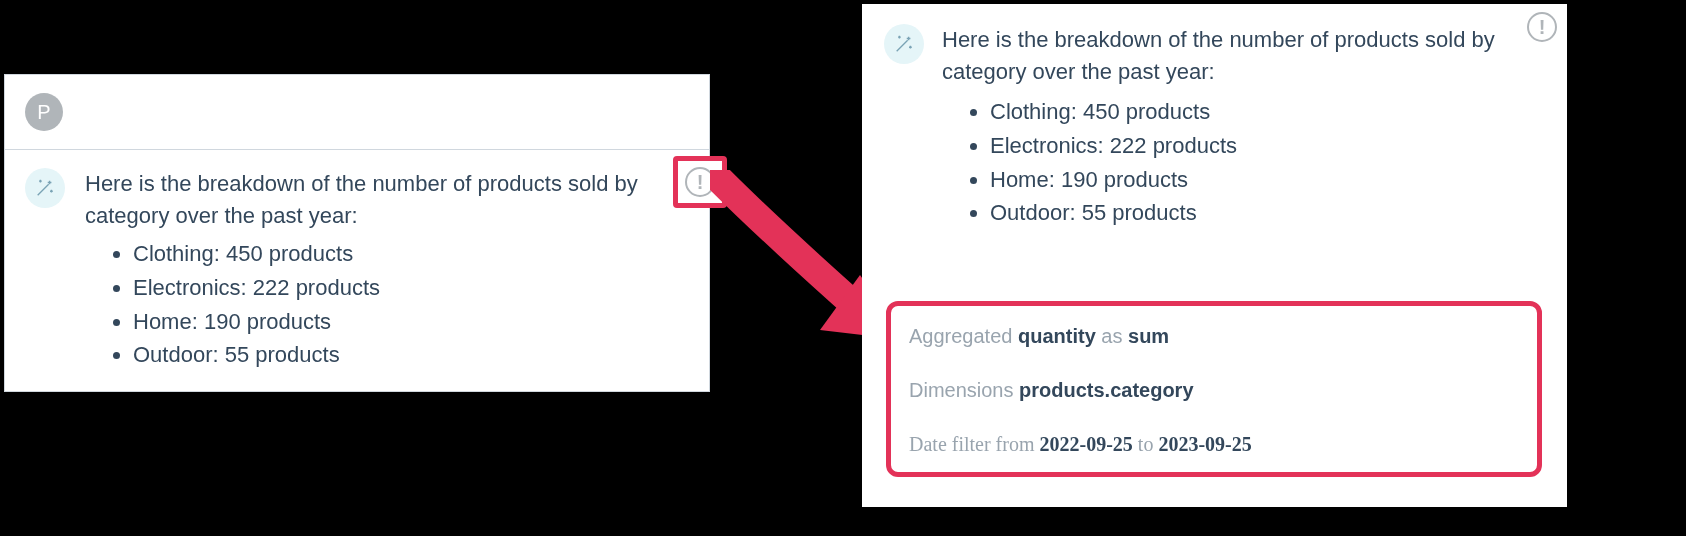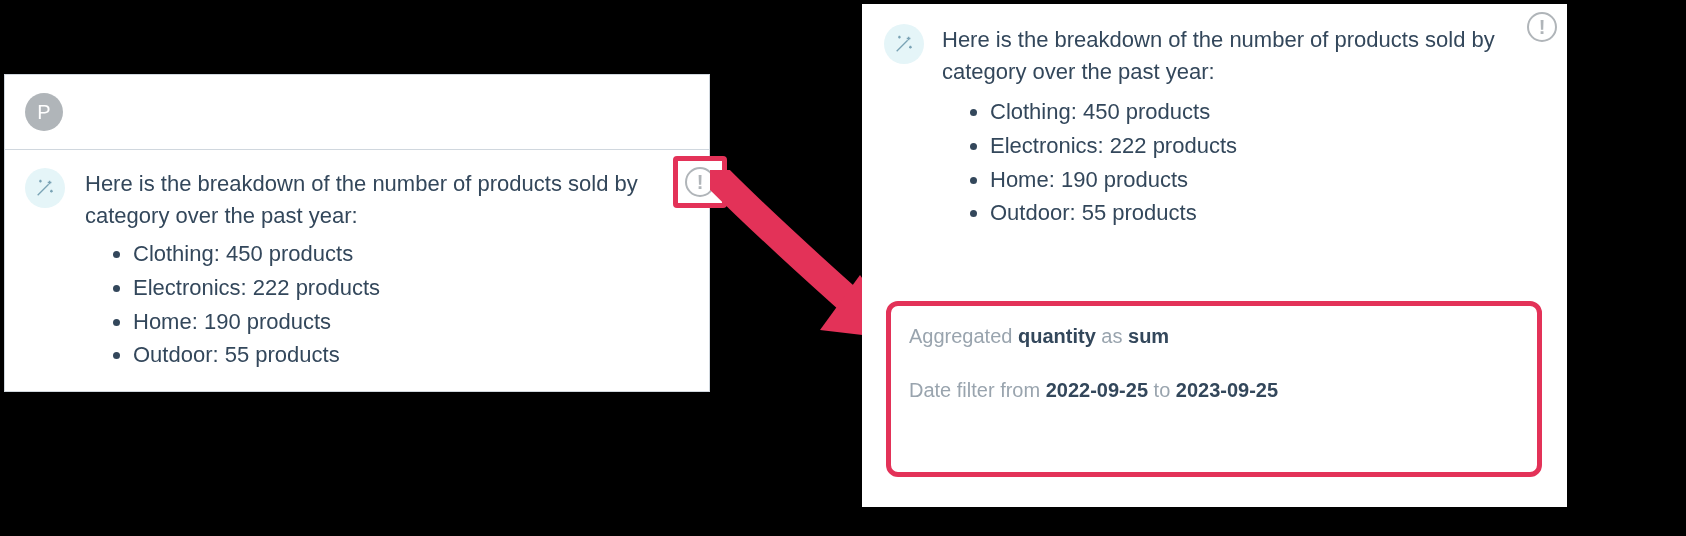--- a/index.html
+++ b/index.html
@@ -118,21 +118,21 @@
     padding: 18px 18px;
     background:#fff;
     margin-top:9px;
   }
   .detail-line {
     font-size: 20px;
     line-height: 1.2;
     color: #99a4ae;
     margin-bottom: 30px;
   }
-  .detail-line:last-child { margin-bottom: 0; }
+  .detail-line:last-child { margin-bottom: 0; font-family: Liberation Serif, serif; }
   .detail-line .b { color:#33475b; font-weight:700; }
 
   
   .arrow {
     position: absolute;
     left: 710px;
     top: 170px;
     width: 200px;
     height: 180px;
     pointer-events:none;
@@ -197,15 +197,18 @@
   <div class="info-corner">
     <div class="info-circle">!</div>
   </div>
 </div>
 
 <div class="details-box">
   <div class="detail-line">
     <span>Aggregated </span><span class="b">quantity</span><span> as </span><span class="b">sum</span>
   </div>
   <div class="detail-line">
+    <span>Dimensions </span><span class="b">products.category</span>
+  </div>
+  <div class="detail-line">
     <span>Date filter from </span><span class="b">2022-09-25</span><span> to </span><span class="b">2023-09-25</span>
   </div>
 </div>
 
 </body></html>

